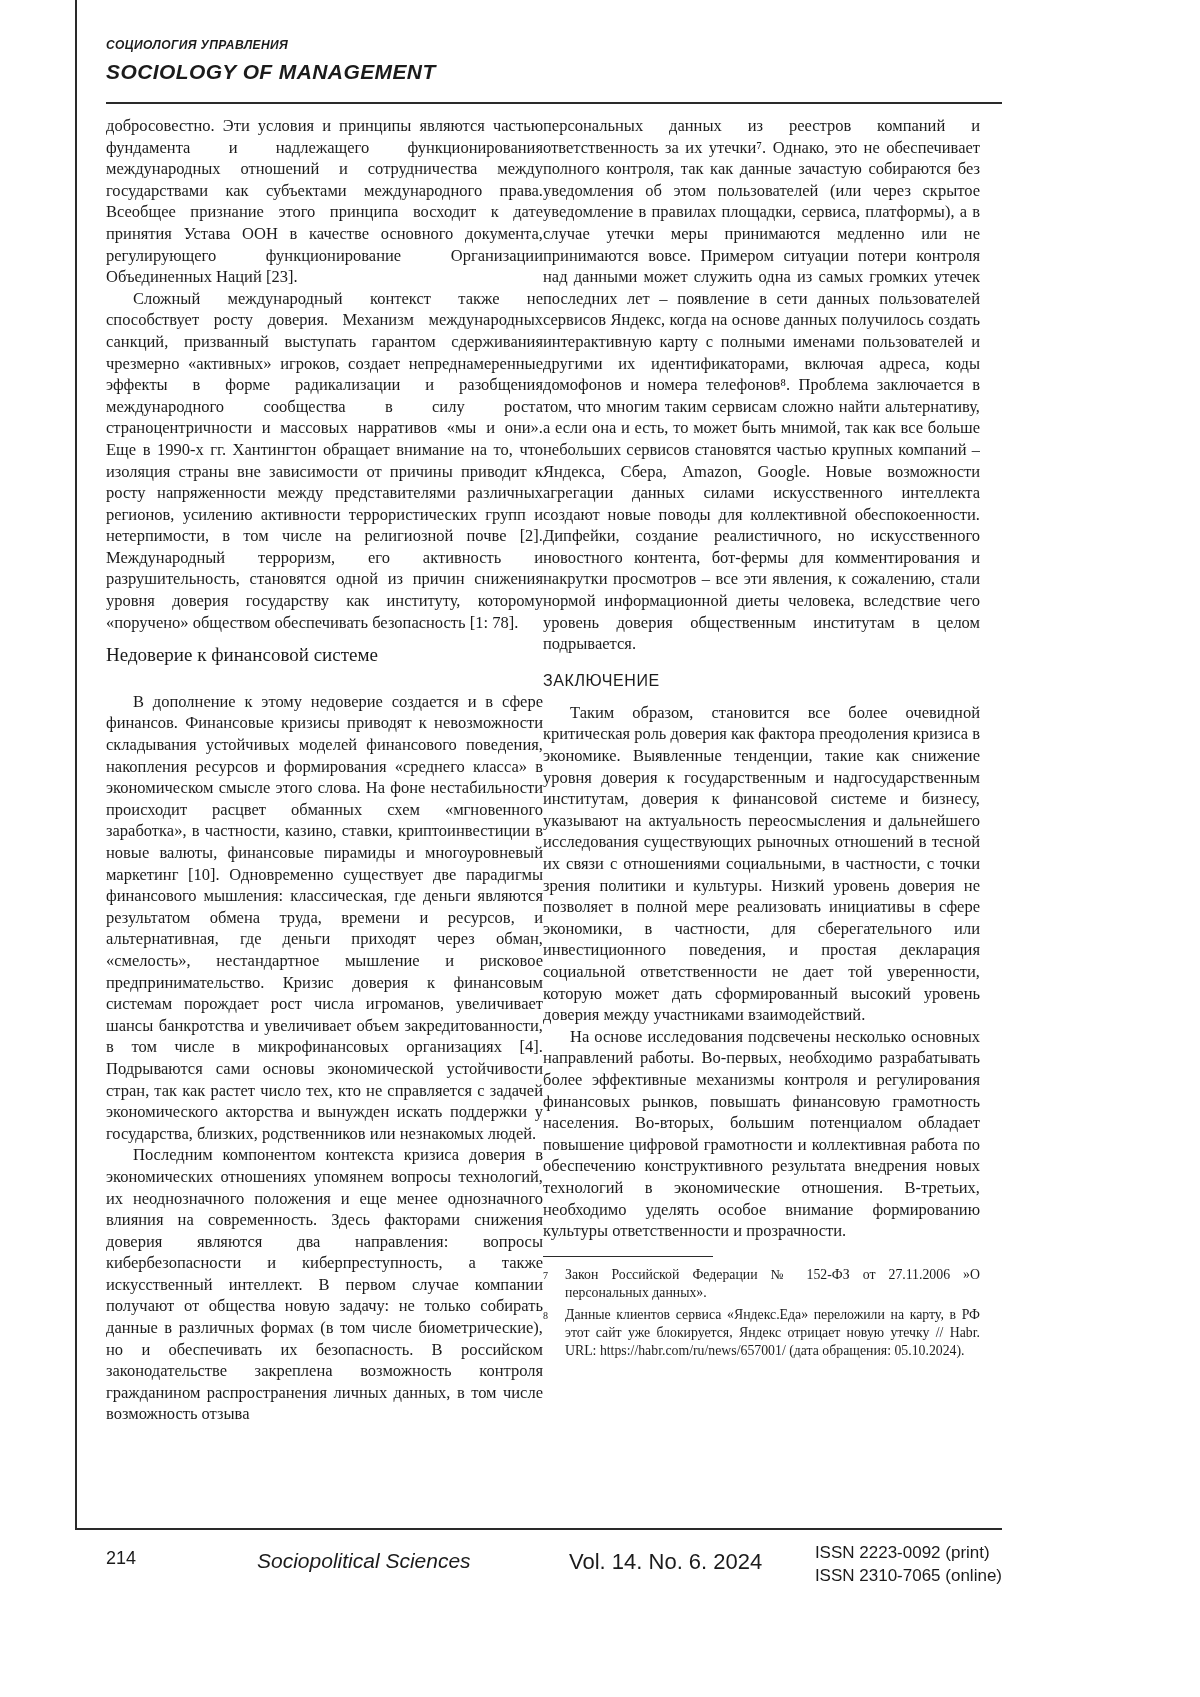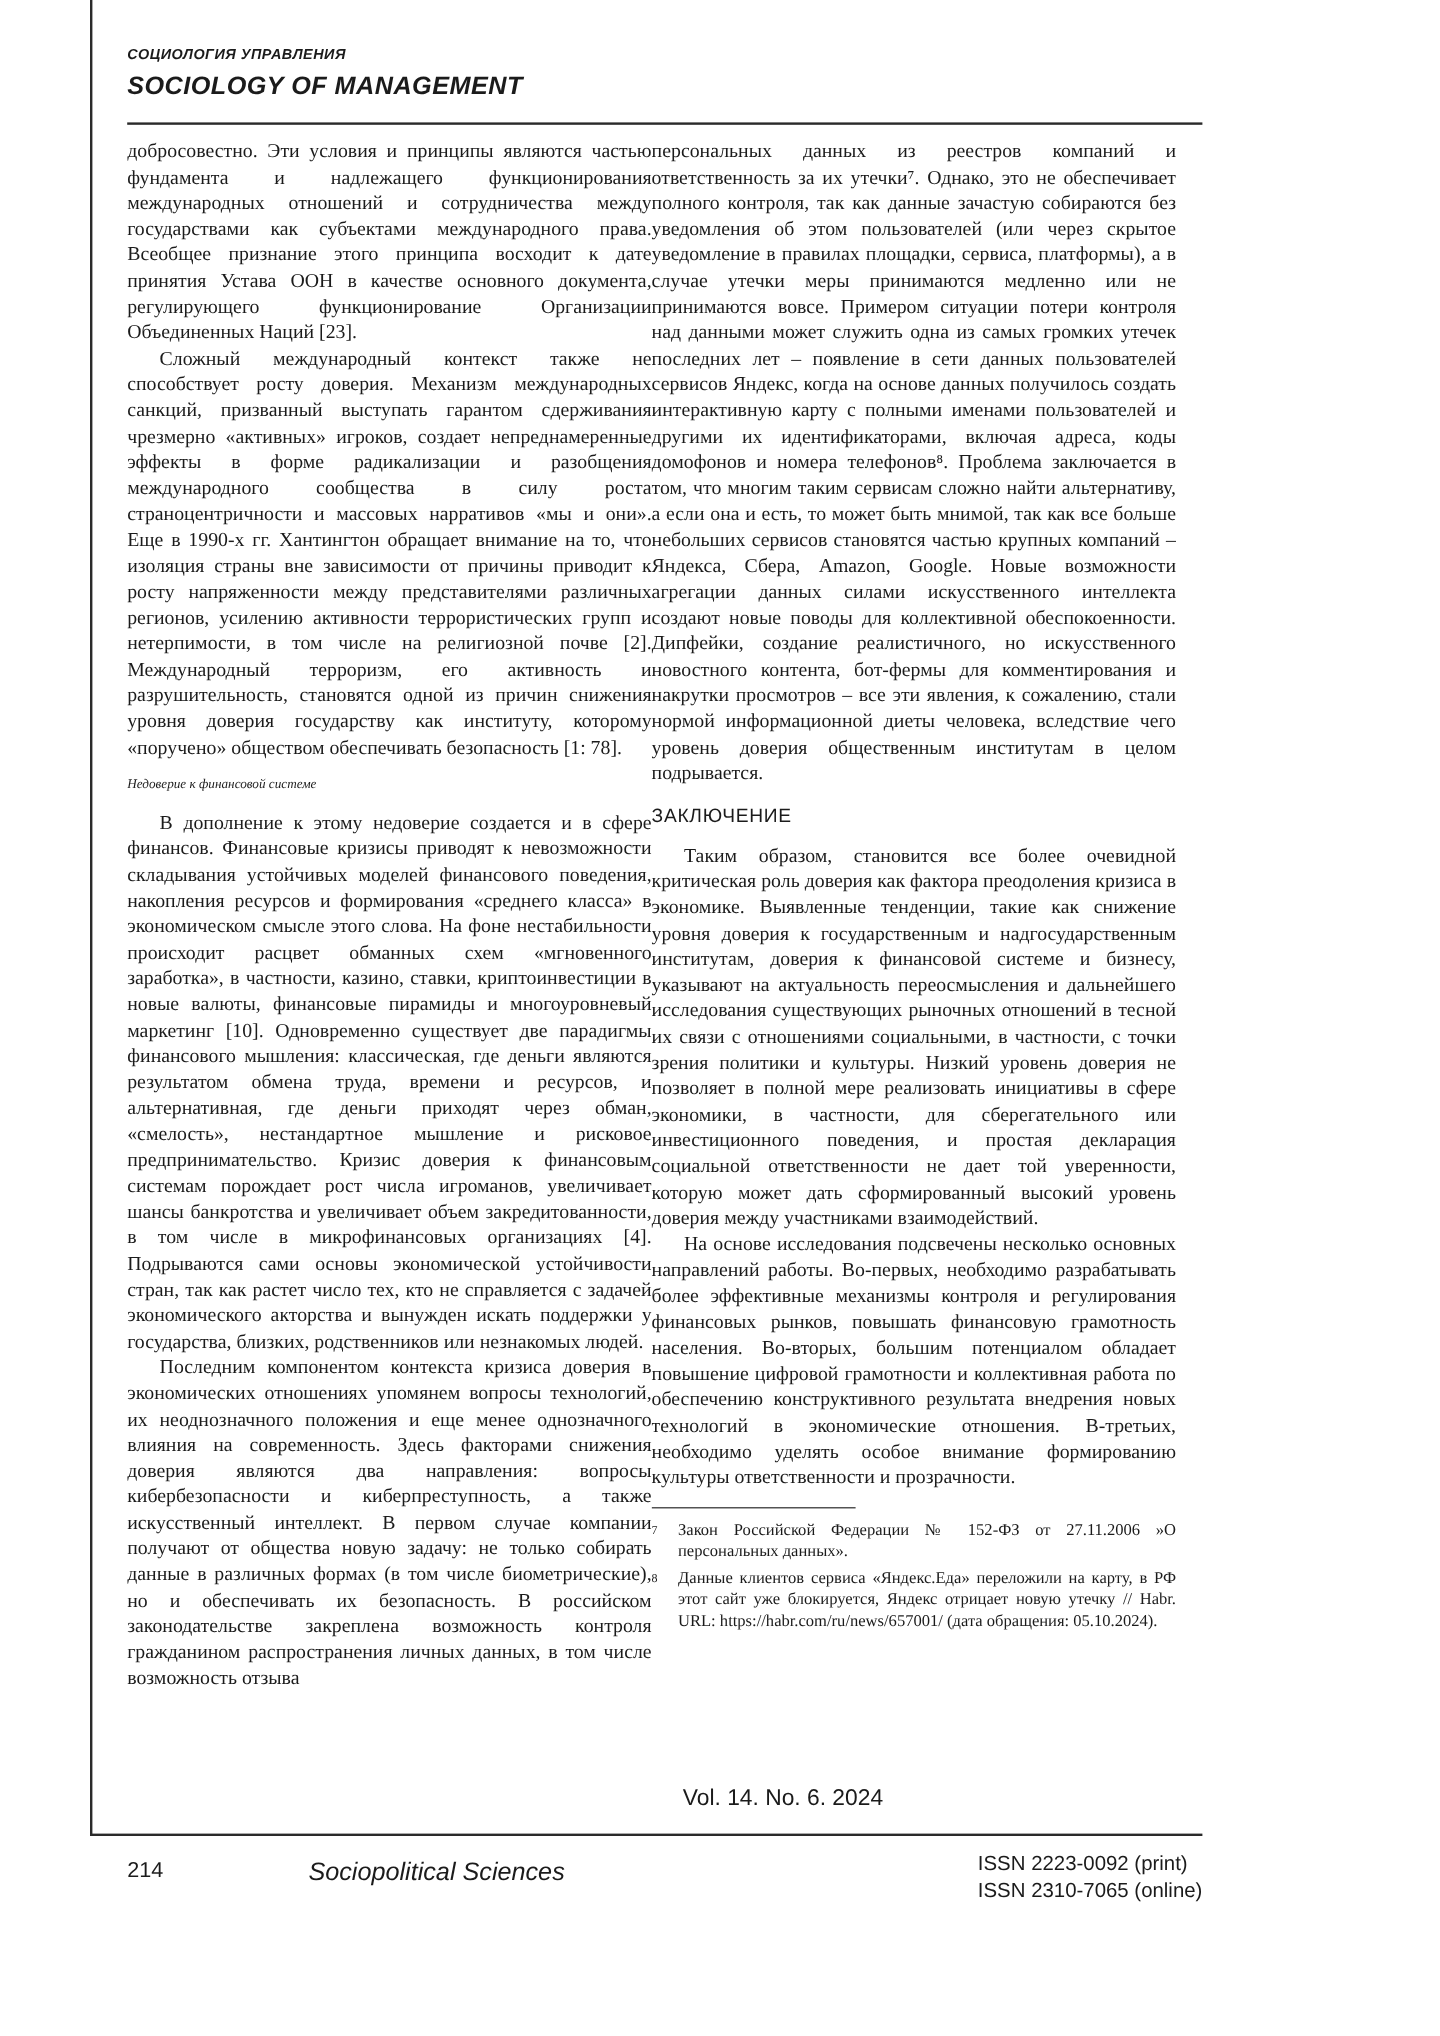--- a/index.html
+++ b/index.html
@@ -35,23 +35,23 @@
     display:flex; 
   }
   .col { width:437px; height:100%; overflow:hidden; }
   p.body {
     font-size:16.5px; line-height:21.6px;
     text-align:justify; text-indent:27px;
     hyphens:auto;
   }
   p.body.no-indent { text-indent:0; }
   .section-heading {
-    font-style:italic; font-weight:400;
-    font-size:11px; line-height:21.6px;
-    margin:11px 0 9px 0;
+    font-weight:400;
+    font-size:19px; line-height:21.6px;
+    margin:11px 0 25px 0;
   }
   .conclusion-heading {
     font-family:"Liberation Sans", sans-serif;
     font-weight:400; font-size:16px;
     letter-spacing:0.6px;
     margin:17px 0 12px 0;
   }
   .footnotes { margin-top:14px; }
   .fn-divider { width:170px; height:1px; background:#2a2a2a; margin-bottom:9px; }
   .footnote {
@@ -66,21 +66,21 @@
     position:absolute; left:75px; top:1528px;
     width:927px; height:2px; background:#2a2a2a;
   }
   .footer {
     position:absolute; left:0; top:0; width:1200px; height:1697px;
     font-family:"Liberation Sans", sans-serif;
     pointer-events:none;
   }
   .footer-page   { position:absolute; left:106px; top:1548px; font-size:18px; }
   .footer-journal{ position:absolute; left:257px; top:1549px; font-size:21px; font-style:italic; }
-  .footer-vol    { position:absolute; left:569px; top:1488px; font-size:19px; }
+  .footer-vol    { position:absolute; left:569px; top:1549px; font-size:22px; }
   .footer-issn   { position:absolute; right:198px; top:1541px; font-size:17px; line-height:23px; text-align:left; }
 </style>
 </head>
 <body>
 
 <div class="page">
 
   <div class="left-rule"></div>
 
   <div class="running-head">

